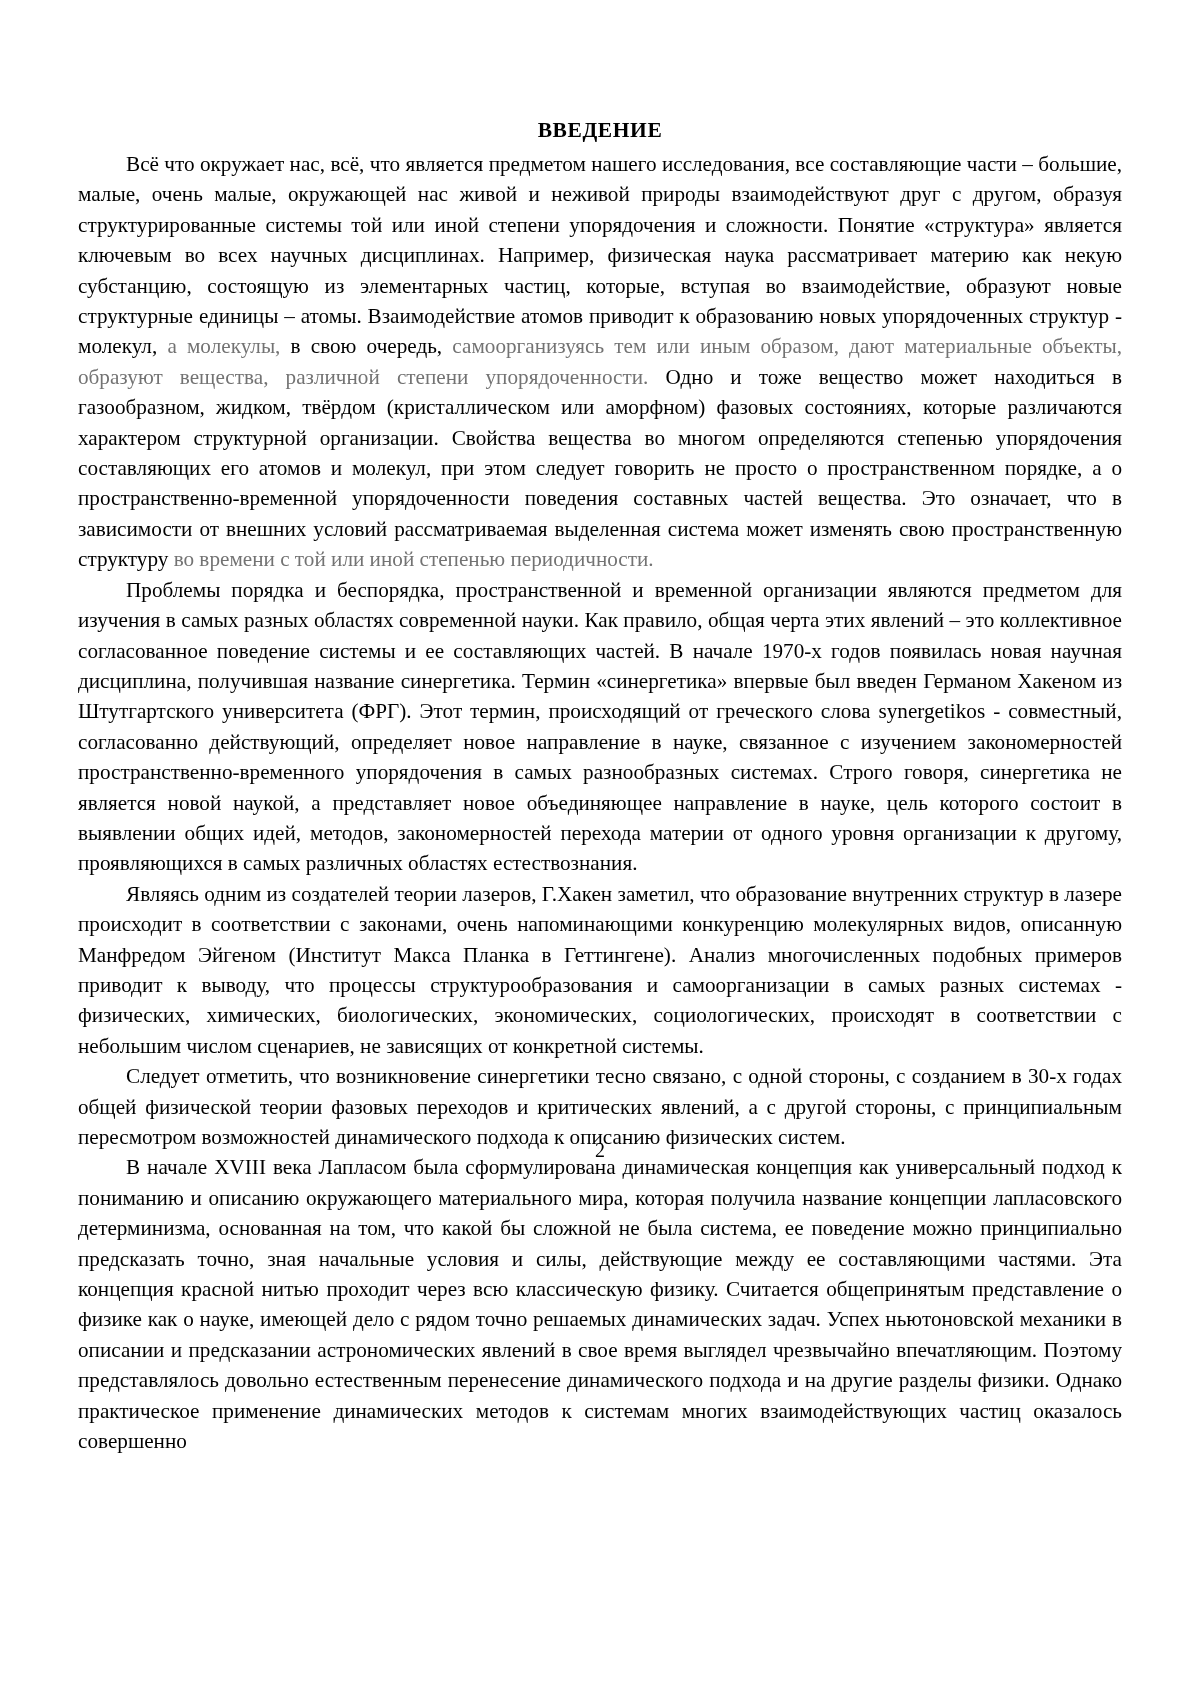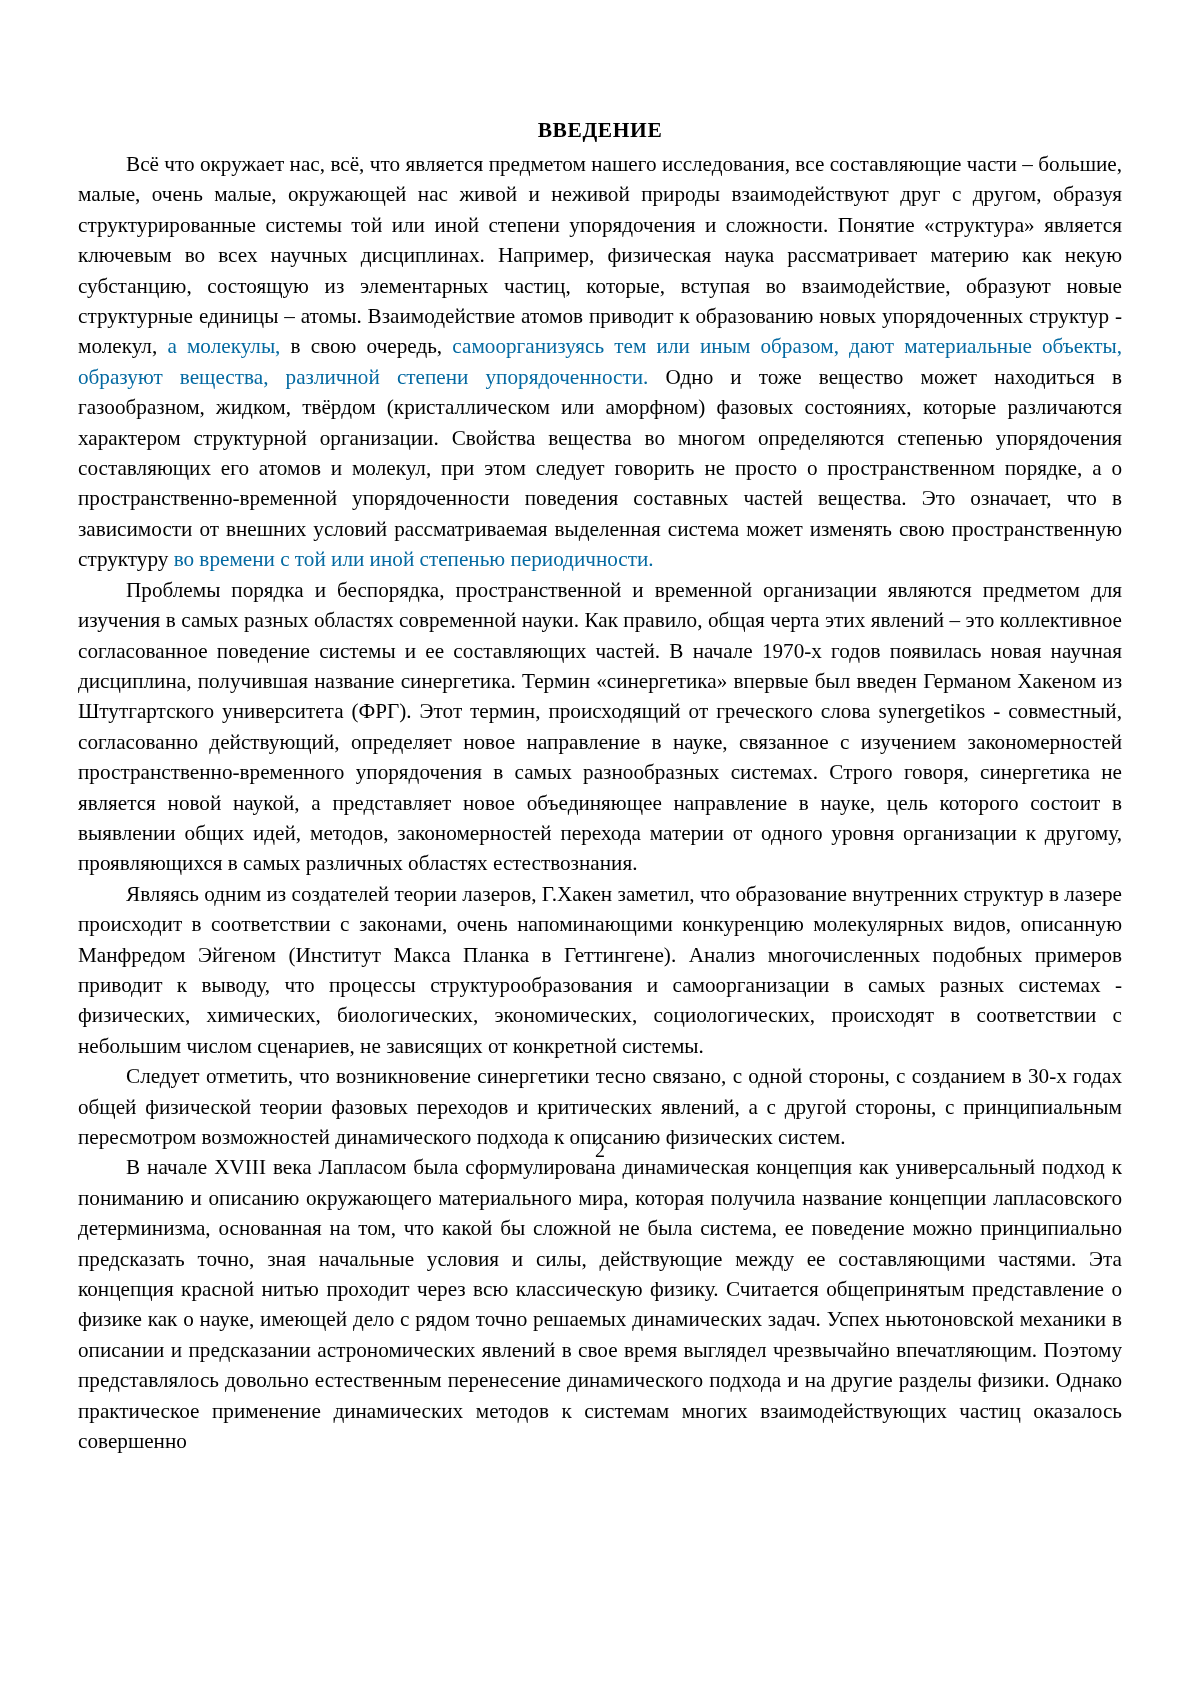--- a/index.html
+++ b/index.html
@@ -35,21 +35,21 @@
   .body-text p {
     margin: 0;
     text-align: justify;
     text-justify: inter-word;
     font-size: 21.2px;
     line-height: 30.4px;
     text-indent: 48px;
     hyphens: none;
   }
   .blue {
-    color: #0369a1;
+    color: #737373;
   }
   .page-number {
     position: absolute;
     left: 0;
     right: 0;
     bottom: 56px;
     text-align: center;
     font-size: 20px;
   }
 </style>

